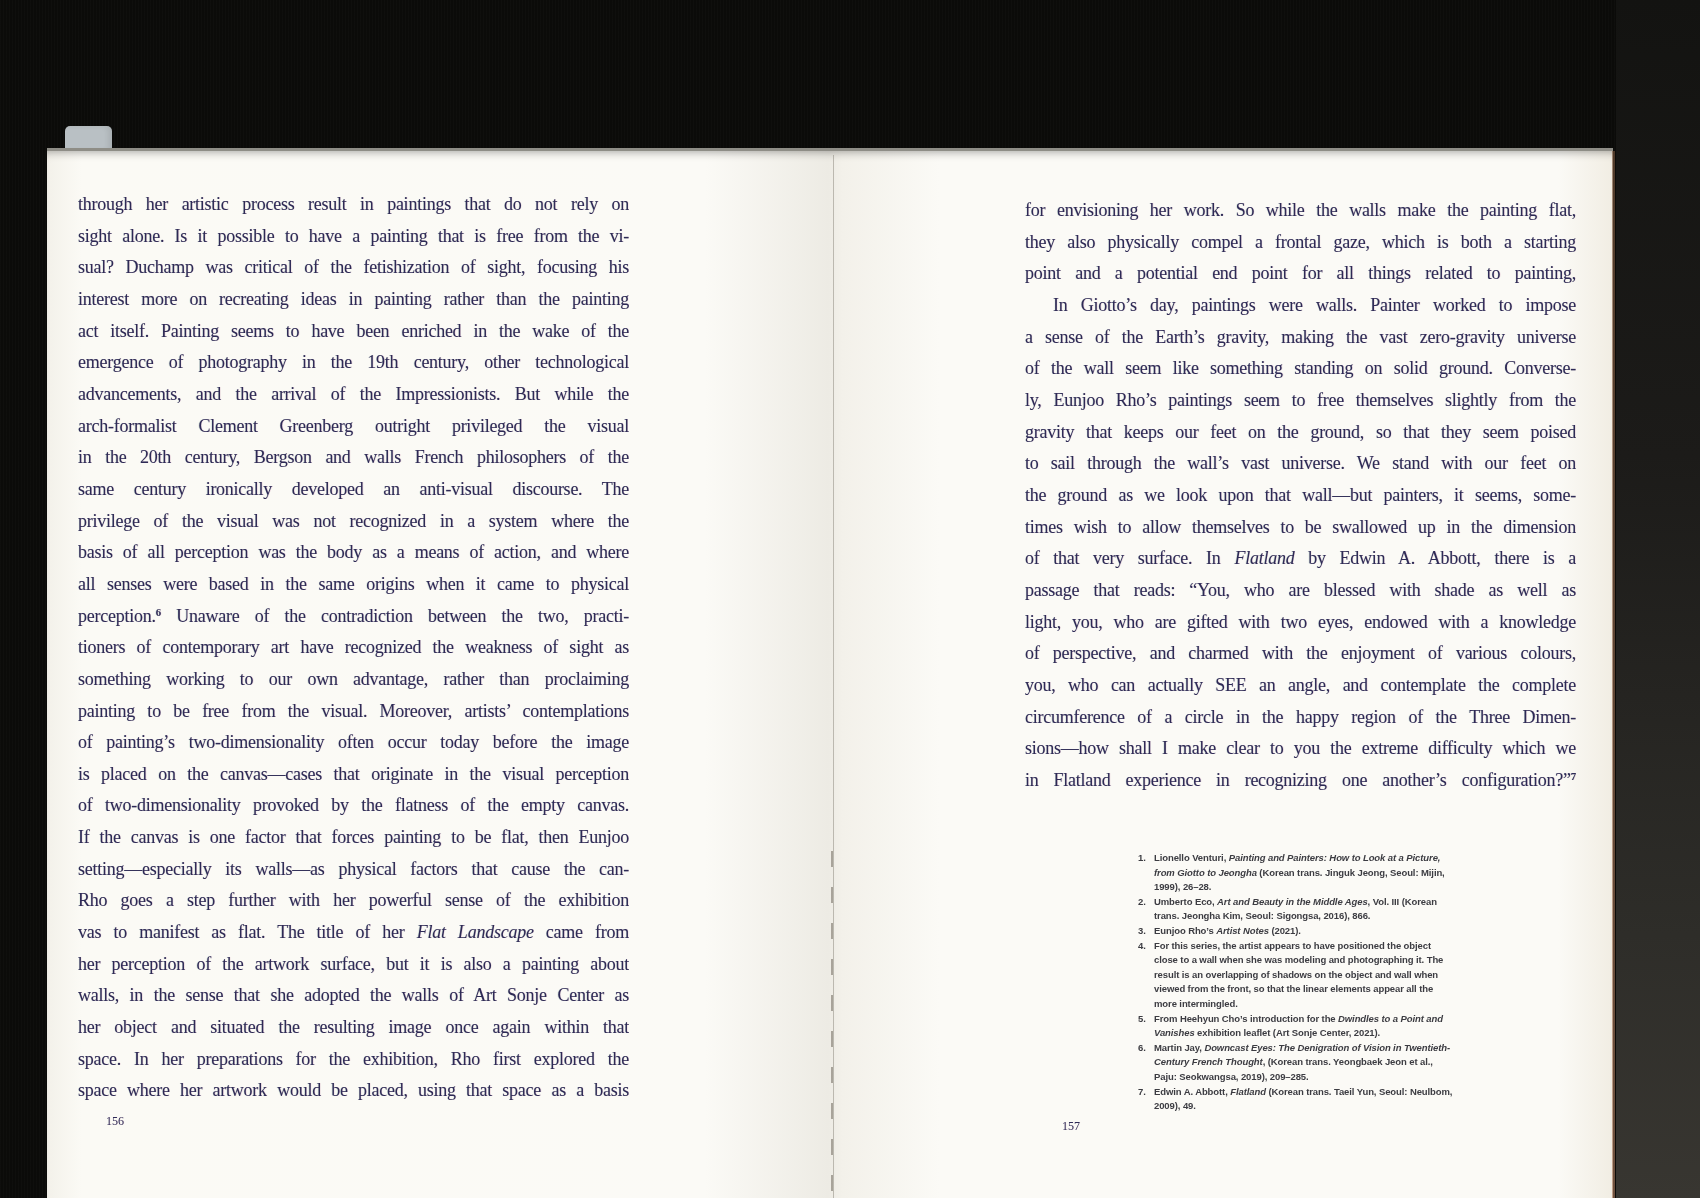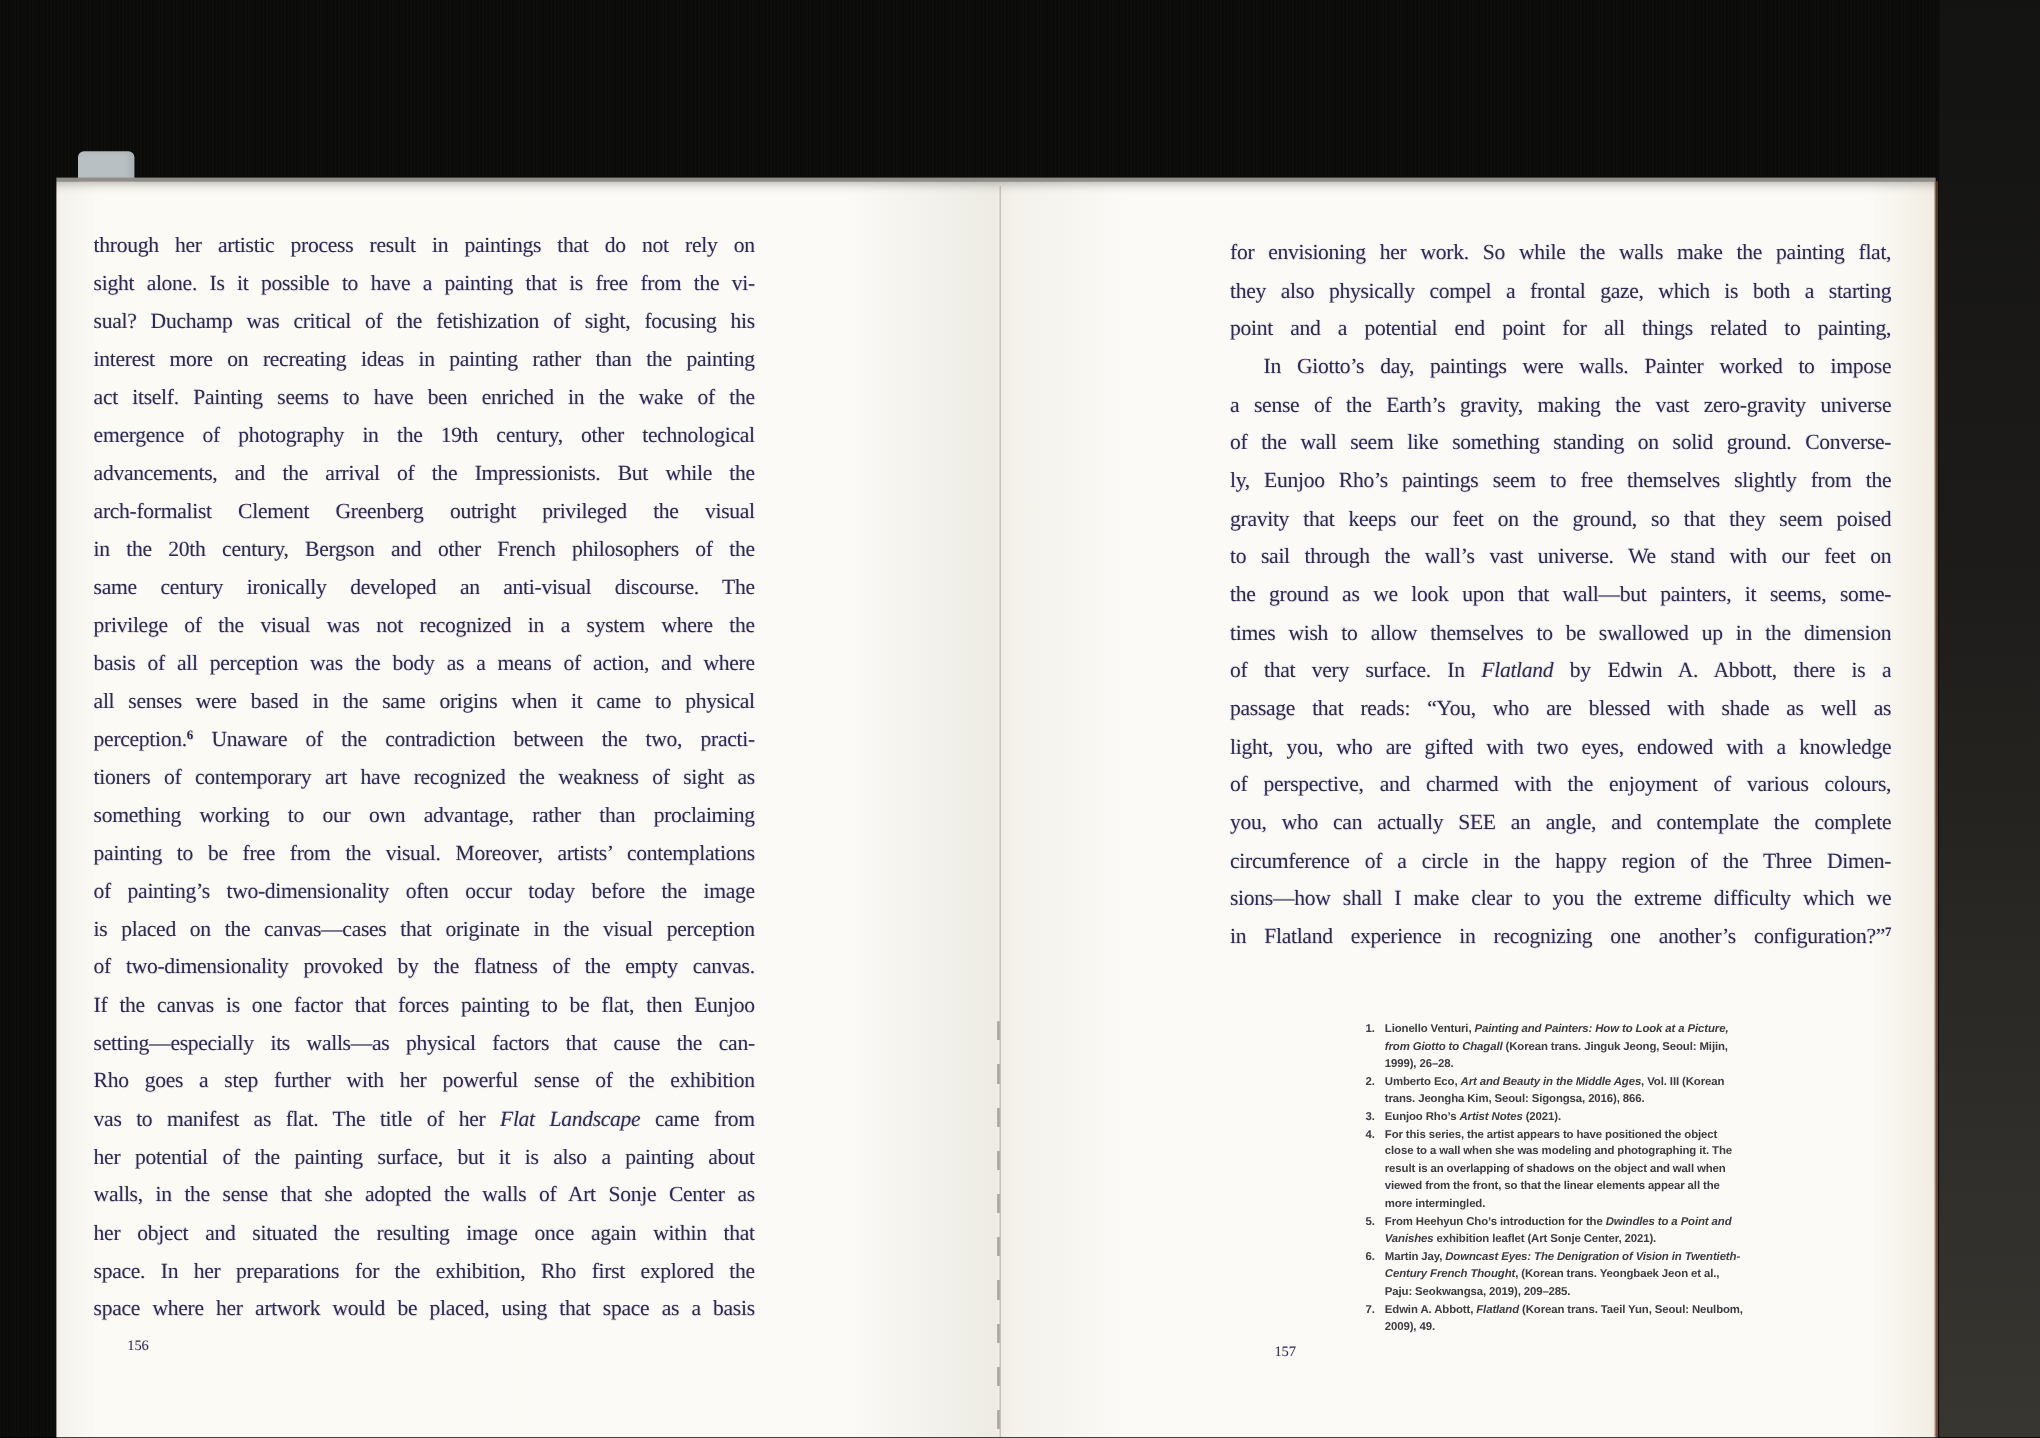--- a/index.html
+++ b/index.html
@@ -85,37 +85,37 @@
 
   <div class="text-col col-left">
       <div class="tline">through her artistic process result in paintings that do not rely on</div>
       <div class="tline">sight alone. Is it possible to have a painting that is free from the vi-</div>
       <div class="tline">sual? Duchamp was critical of the fetishization of sight, focusing his</div>
       <div class="tline">interest more on recreating ideas in painting rather than the painting</div>
       <div class="tline">act itself. Painting seems to have been enriched in the wake of the</div>
       <div class="tline">emergence of photography in the 19th century, other technological</div>
       <div class="tline">advancements, and the arrival of the Impressionists. But while the</div>
       <div class="tline">arch-formalist Clement Greenberg outright privileged the visual</div>
-      <div class="tline">in the 20th century, Bergson and other French philosophers of the</div>
+      <div class="tline">in the 20th century, Bergson and walls French philosophers of the</div>
       <div class="tline">same century ironically developed an anti-visual discourse. The</div>
       <div class="tline">privilege of the visual was not recognized in a system where the</div>
       <div class="tline">basis of all perception was the body as a means of action, and where</div>
       <div class="tline">all senses were based in the same origins when it came to physical</div>
       <div class="tline">perception.<sup>6</sup> Unaware of the contradiction between the two, practi-</div>
       <div class="tline">tioners of contemporary art have recognized the weakness of sight as</div>
       <div class="tline">something working to our own advantage, rather than proclaiming</div>
       <div class="tline">painting to be free from the visual. Moreover, artists’ contemplations</div>
       <div class="tline">of painting’s two-dimensionality often occur today before the image</div>
       <div class="tline">is placed on the canvas—cases that originate in the visual perception</div>
       <div class="tline">of two-dimensionality provoked by the flatness of the empty canvas.</div>
       <div class="tline">If the canvas is one factor that forces painting to be flat, then Eunjoo</div>
       <div class="tline">setting—especially its walls—as physical factors that cause the can-</div>
       <div class="tline">Rho goes a step further with her powerful sense of the exhibition</div>
       <div class="tline">vas to manifest as flat. The title of her <i>Flat Landscape</i> came from</div>
-      <div class="tline">her potential of the painting surface, but it is also a painting about</div>
+      <div class="tline">her perception of the artwork surface, but it is also a painting about</div>
       <div class="tline">walls, in the sense that she adopted the walls of Art Sonje Center as</div>
       <div class="tline">her object and situated the resulting image once again within that</div>
       <div class="tline">space. In her preparations for the exhibition, Rho first explored the</div>
       <div class="tline">space where her artwork would be placed, using that space as a basis</div>
     </div>
 
   <div class="text-col col-right">
       <div class="tline">for envisioning her work. So while the walls make the painting flat,</div>
       <div class="tline">they also physically compel a frontal gaze, which is both a starting</div>
       <div class="tline">point and a potential end point for all things related to painting,</div>
@@ -135,21 +135,21 @@
       <div class="tline">circumference of a circle in the happy region of the Three Dimen-</div>
       <div class="tline">sions—how shall I make clear to you the extreme difficulty which we</div>
       <div class="tline">in Flatland experience in recognizing one another’s configuration?”<sup>7</sup></div>
     </div>
 
   <div class="footnotes">
       <div class="fn-row">
         <div class="fn-num">1.</div>
         <div class="fn-text">
           <div class="fn-line">Lionello Venturi, <i>Painting and Painters: How to Look at a Picture,</i></div>
-          <div class="fn-line"><i>from Giotto to Chagall</i> (Korean trans. Jinguk Jeong, Seoul: Mijin,</div>
+          <div class="fn-line"><i>from Giotto to Jeongha</i> (Korean trans. Jinguk Jeong, Seoul: Mijin,</div>
           <div class="fn-line">1999), 26–28.</div>
         </div>
       </div>
       <div class="fn-row">
         <div class="fn-num">2.</div>
         <div class="fn-text">
           <div class="fn-line">Umberto Eco, <i>Art and Beauty in the Middle Ages</i>, Vol. III (Korean</div>
           <div class="fn-line">trans. Jeongha Kim, Seoul: Sigongsa, 2016), 866.</div>
         </div>
       </div>

